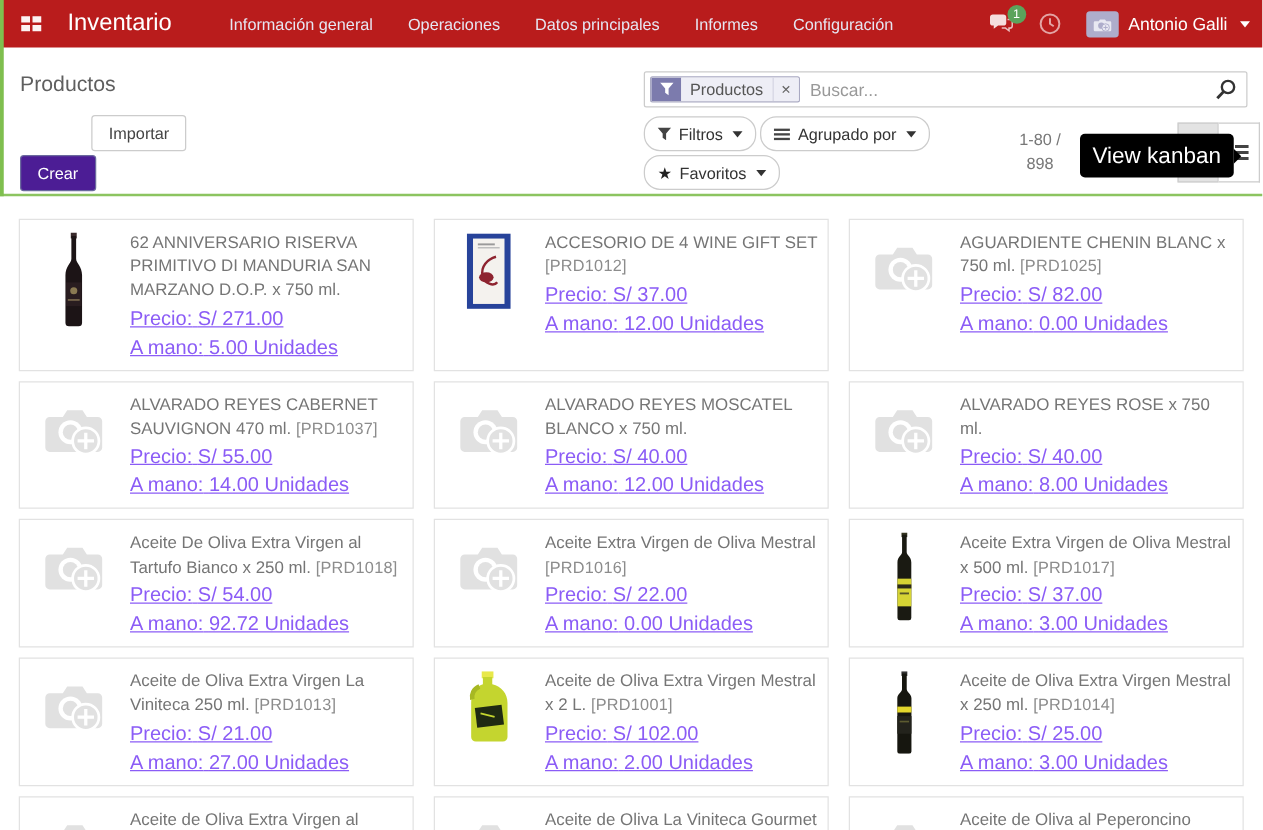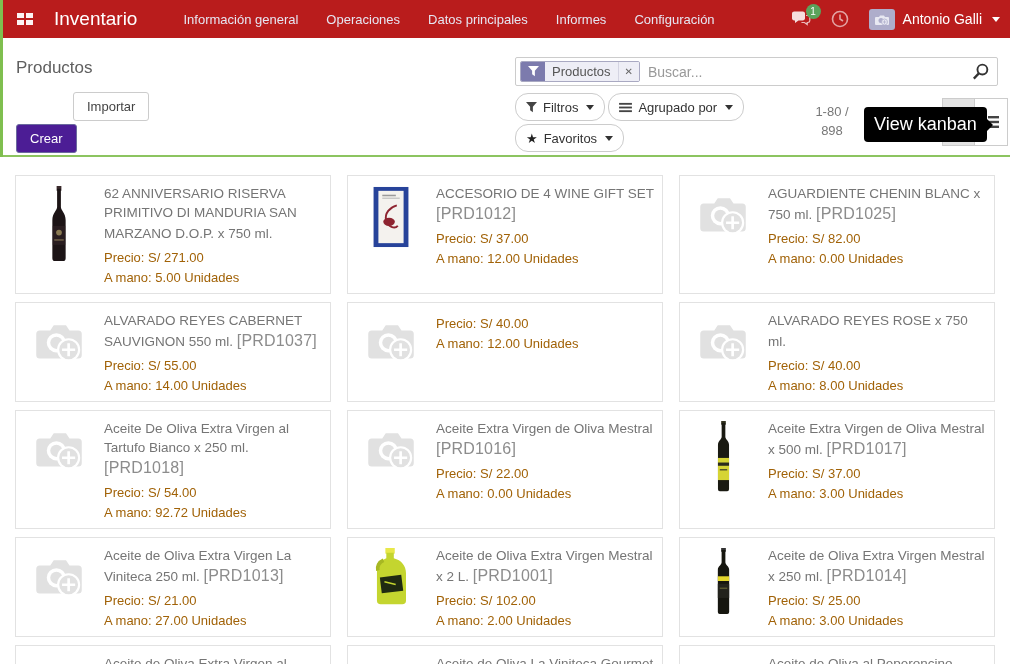--- a/index.html
+++ b/index.html
@@ -77,22 +77,22 @@
     border-top:6px solid transparent; border-bottom:6px solid transparent; border-left:6px solid #000; }
 
   
   .content { position:absolute; left:0; top:157px; width:1010px; height:567px;
     overflow:hidden; padding:18px 15px 0; }
   .kanban-grid { display:grid; grid-template-columns:repeat(3,1fr); gap:8px 16px; align-content:start; }
   .card { background:#fff; border:1px solid #e2e2e2; padding:8px; display:flex; cursor:pointer; }
   .card-img { width:70px; min-width:70px; display:flex; justify-content:center; align-items:flex-start; padding-top:2px; }
   .card-body { flex:1; padding-left:10px; }
   .card-title { color:#757575; font-size:13.5px; line-height:1.42; }
-  .card-code { color:#8c8c8c; font-size:16px; letter-spacing:.2px; }
-  .card-line { color:#a16207; font-size:13px; margin-top:5px; }
+  .card-code { color:#8c8c8c; font-size:13px; letter-spacing:.2px; }
+  .card-line { color:#8b5cf6; font-size:16px; margin-top:5px;text-decoration:underline; }
 </style>
 </head>
 <body>
 
 <div class="navbar">
   <div class="apps-btn">
     <div class="apps-grid">
       <span></span>
         <span></span>
         <span></span>
@@ -294,21 +294,21 @@
           <svg width="58" height="56" viewBox="0 0 64 64">
             <path d="M10 20h12l4-6h14l4 6h10a4 4 0 0 1 4 4v24a4 4 0 0 1-4 4H10a4 4 0 0 1-4-4V24a4 4 0 0 1 4-4z" fill="#e1e1e1"></path>
             <circle cx="29" cy="34" r="11" fill="#fff"></circle>
             <circle cx="29" cy="34" r="7" fill="#e1e1e1"></circle>
             <circle cx="43" cy="42" r="12" fill="#e1e1e1" stroke="#fff" stroke-width="2.5"></circle>
             <path d="M43 34.5v15M35.5 42h15" stroke="#fff" stroke-width="3"></path>
           </svg>
         </div>
     <div class="card-body">
       <div class="card-title">
-        <span class="t">ALVARADO REYES CABERNET SAUVIGNON 550 ml.</span>
+        <span class="t">ALVARADO REYES CABERNET SAUVIGNON 470 ml.</span>
         <span class="card-code">[PRD1037]</span>
       </div>
       <div class="card-line">
         <span class="lbl">Precio:</span> <span class="val">S/ 55.00</span>
       </div>
       <div class="card-line">
         <span class="lbl">A mano:</span> <span class="val">14.00 Unidades</span>
       </div>
     </div>
   </div>
@@ -317,20 +317,24 @@
     <div class="card-img">
           <svg width="58" height="56" viewBox="0 0 64 64">
             <path d="M10 20h12l4-6h14l4 6h10a4 4 0 0 1 4 4v24a4 4 0 0 1-4 4H10a4 4 0 0 1-4-4V24a4 4 0 0 1 4-4z" fill="#e1e1e1"></path>
             <circle cx="29" cy="34" r="11" fill="#fff"></circle>
             <circle cx="29" cy="34" r="7" fill="#e1e1e1"></circle>
             <circle cx="43" cy="42" r="12" fill="#e1e1e1" stroke="#fff" stroke-width="2.5"></circle>
             <path d="M43 34.5v15M35.5 42h15" stroke="#fff" stroke-width="3"></path>
           </svg>
         </div>
     <div class="card-body">
+      <div class="card-title">
+        <span class="t">ALVARADO REYES MOSCATEL BLANCO x 750 ml.</span>
+        <span class="card-code"></span>
+      </div>
       <div class="card-line">
         <span class="lbl">Precio:</span> <span class="val">S/ 40.00</span>
       </div>
       <div class="card-line">
         <span class="lbl">A mano:</span> <span class="val">12.00 Unidades</span>
       </div>
     </div>
   </div>
 
   <div class="card">

